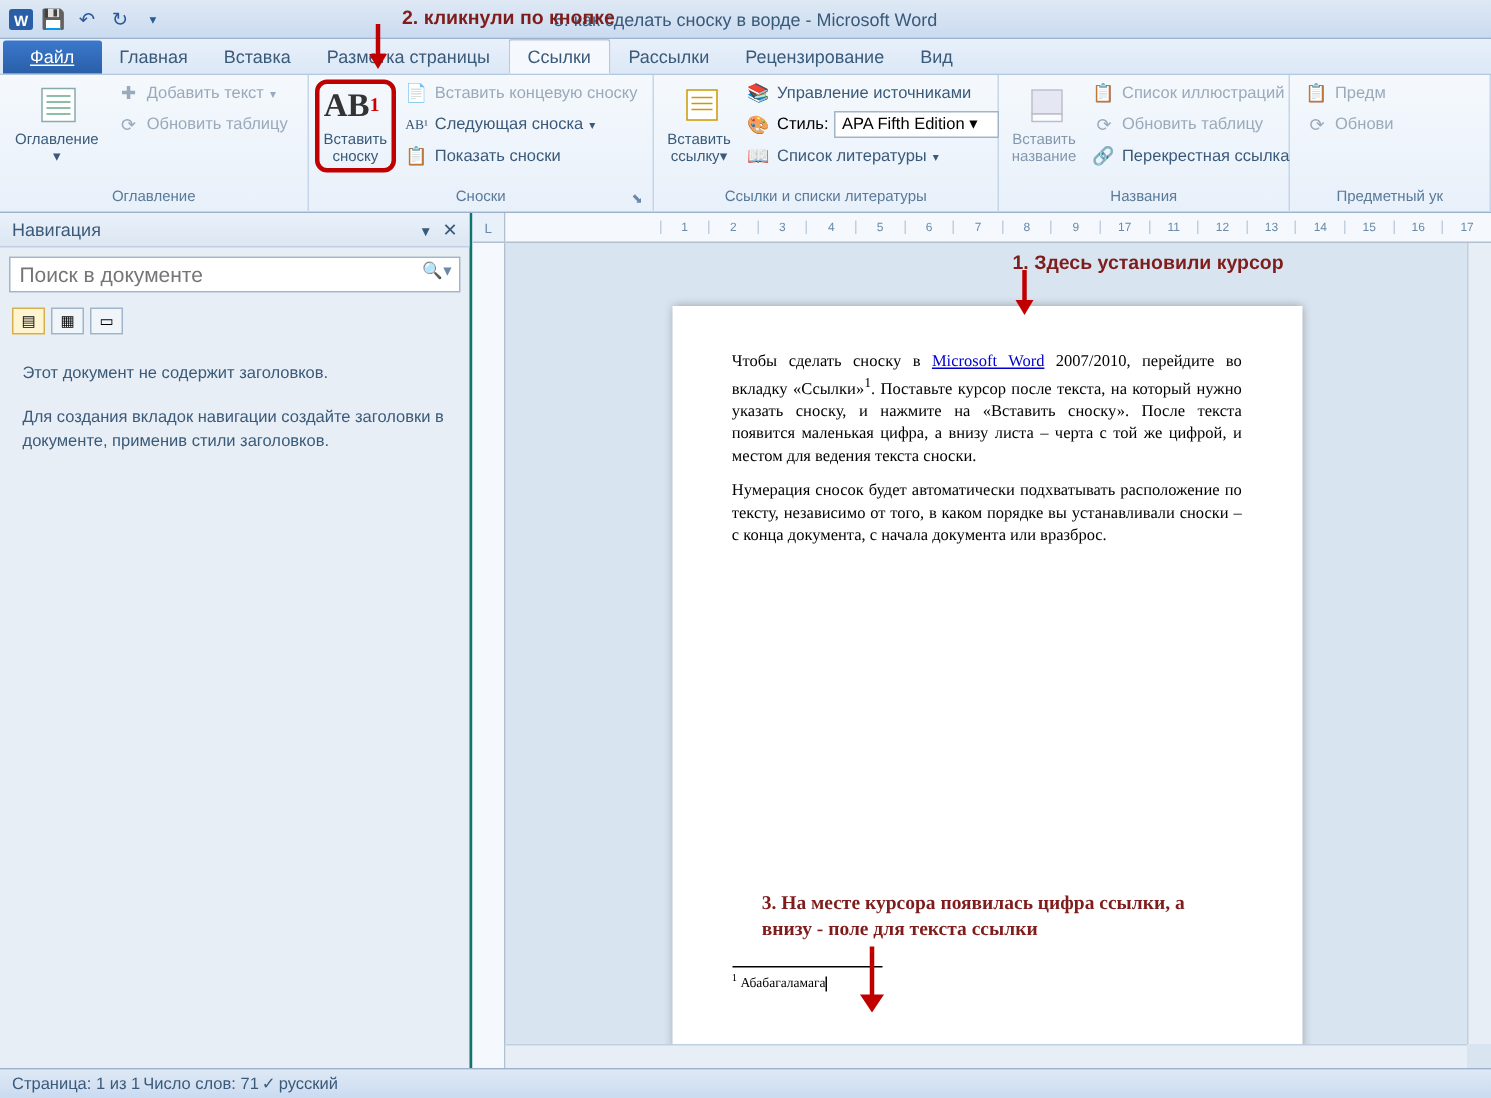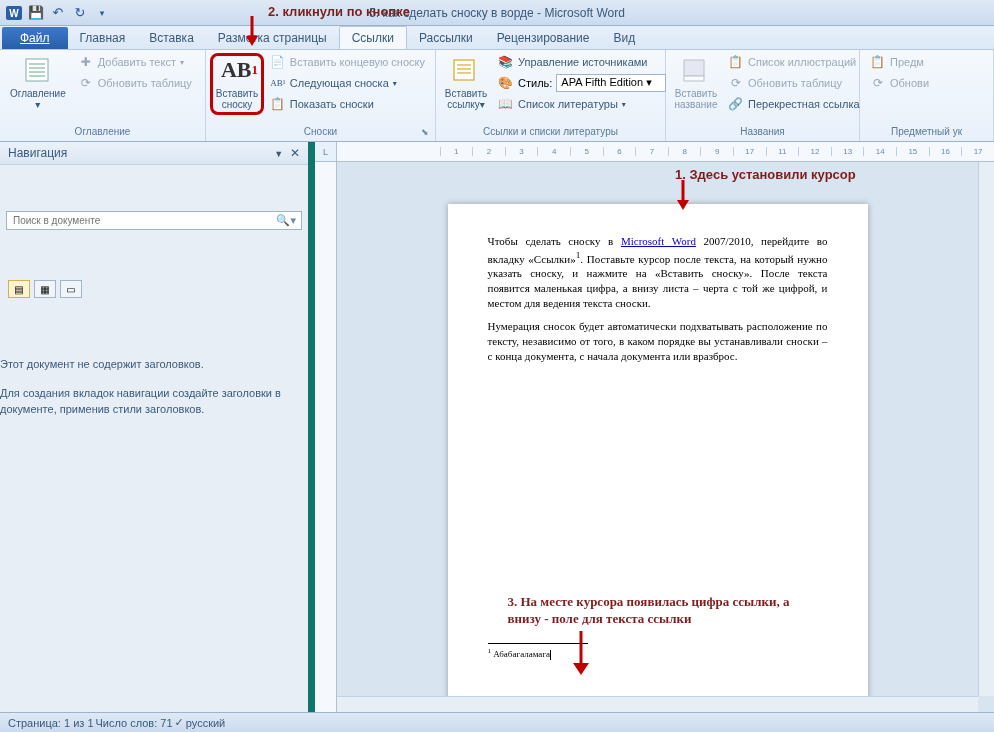--- a/index.html
+++ b/index.html
@@ -16,44 +16,44 @@
 .tabstrip { background: linear-gradient(#e8f0fa, #dce8f7); height: 24px; display: flex; align-items: flex-end; border-bottom: 1px solid #b6c8de; }
 .file-tab { background: linear-gradient(#3b78cc, #2a5fa8); color: #fff; padding: 4px 18px; height: 22px; display: flex; align-items: center; font-size: 12px; border-radius: 2px 2px 0 0; margin-left: 2px; text-decoration: underline; }
 .tab { padding: 4px 12px; color: #3a5a7a; font-size: 12px; cursor: pointer; }
 .tab.active { background: #f5f9fd; border: 1px solid #b6c8de; border-bottom: none; border-radius: 2px 2px 0 0; }
 
 .ribbon { background: linear-gradient(#f5f9fd, #e8f0fa); height: 92px; display: flex; border-bottom: 1px solid #9db2cc; }
 .ribbon-group { border-right: 1px solid #c5d6ea; padding: 2px 6px; display: flex; flex-direction: column; justify-content: space-between; position: relative; }
 .ribbon-group-label { text-align: center; color: #5a7a9a; font-size: 10px; padding-bottom: 2px; }
 .ribbon-group-body { display: flex; gap: 4px; flex: 1; align-items: flex-start; }
 .ribbon-bigbtn { display: flex; flex-direction: column; align-items: center; justify-content: center; padding: 2px 4px; min-width: 48px; text-align: center; cursor: pointer; }
-.ribbon-bigbtn-icon { width: 32px; height: 32px; display: flex; align-items: center; justify-content: flex-start; font-size: 22px; color: #4a6a8a; }
+.ribbon-bigbtn-icon { width: 32px; height: 32px; display: flex; align-items: center; justify-content: flex-end; font-size: 22px; color: #4a6a8a; }
 .ribbon-bigbtn-label { font-size: 10px; color: #3a5a7a; line-height: 1.1; margin-top: 2px; }
 .ribbon-smallbtns { display: flex; flex-direction: column; gap: 1px; }
 .ribbon-smallbtn { display: flex; align-items: center; gap: 4px; padding: 2px 4px; font-size: 11px; color: #3a5a7a; cursor: pointer; white-space: nowrap; }
 .ribbon-smallbtn.disabled { color: #9aaabb; }
 .ribbon-smallbtn-icon { width: 16px; height: 16px; display: flex; align-items: center; justify-content: center; font-size: 12px; }
 .launcher { position: absolute; bottom: 2px; right: 2px; width: 12px; height: 12px; font-size: 9px; color: #6a8aaa; }
 
 .red-circle { border: 3px solid #c00000; border-radius: 8px; position: absolute; z-index: 98; pointer-events: none; }
 
 .style-combo { display: flex; align-items: center; gap: 4px; padding: 1px 4px; }
 .style-combo-input { background: #fff; border: 1px solid #a0b4ca; padding: 1px 4px; font-size: 11px; width: 110px; height: 18px; }
 
 .workspace { display: flex; height: calc(732px - 26px - 24px - 92px - 20px); }
 
-.navpane { width: 315px; background: #e8eef5; border-right: 7px solid #0f766e; display: flex; flex-direction: column; gap: 40px; }
+.navpane { width: 315px; background: #e8eef5; border-right: 2px solid #0f766e; display: flex; flex-direction: column; }
 .navpane-header { background: linear-gradient(#eaf1f9, #dce7f3); padding: 4px 8px; display: flex; justify-content: space-between; align-items: center; border-bottom: 1px solid #c0d0e0; font-size: 12px; color: #3a5a7a; }
 .navpane-search { margin: 6px; position: relative; }
-.navpane-search input { width: 100%; padding: 3px 24px 3px 6px; border: 1px solid #a0b4ca; font-size: 10px; }
+.navpane-search input { width: 100%; padding: 3px 24px 3px 6px; border: 1px solid #a0b4ca; font-size: 14px; }
 .navpane-search-icon { position: absolute; right: 6px; top: 3px; color: #6a8aaa; }
 .navpane-tabs { display: flex; gap: 4px; padding: 4px 8px; }
 .navpane-tab { width: 22px; height: 18px; border: 1px solid #a0b4ca; background: #f0f5fa; display: flex; align-items: center; justify-content: center; font-size: 10px; cursor: pointer; }
 .navpane-tab.active { background: #fff4d0; border-color: #d4b050; }
-.navpane-body { flex: 1; padding: 14px 0; color: #3a5a7a; font-size: 11px; line-height: 1.5; }
+.navpane-body { flex: 1; padding: 14px 15px; color: #3a5a7a; font-size: 11px; line-height: 1.5; }
 .navpane-body p { margin-bottom: 12px; }
 
 .docarea { flex: 1; background: #d8e4f0; position: relative; overflow: hidden; }
 .ruler-corner { position: absolute; top: 0; left: 0; width: 22px; height: 20px; background: #e8f0fa; border-right: 1px solid #b0c0d0; border-bottom: 1px solid #b0c0d0; display: flex; align-items: center; justify-content: center; font-size: 9px; color: #6a8aaa; }
 .ruler-h { position: absolute; top: 0; left: 22px; right: 0; height: 20px; background: #f5f9fd; border-bottom: 1px solid #b0c0d0; display: flex; align-items: center; font-size: 8px; color: #6a8aaa; overflow: hidden; }
 .ruler-h span { display: inline-block; width: 38px; text-align: center; border-left: 1px solid #c0d0e0; }
 .ruler-v { position: absolute; top: 20px; left: 0; width: 22px; bottom: 0; background: #f5f9fd; border-right: 1px solid #b0c0d0; }
 .page-scroll { position: absolute; top: 20px; left: 22px; right: 16px; bottom: 16px; overflow: auto; display: flex; justify-content: center; padding-top: 12px; }
 .page { background: #fff; width: 420px; min-height: 540px; box-shadow: 0 0 6px rgba(0,0,0,0.3); padding: 30px 40px 20px 40px; position: relative; font-family: 'Times New Roman', serif; font-size: 11px; color: #000; margin-top: 30px; }
 .page p { text-align: justify; margin-bottom: 8px; line-height: 1.35; }

